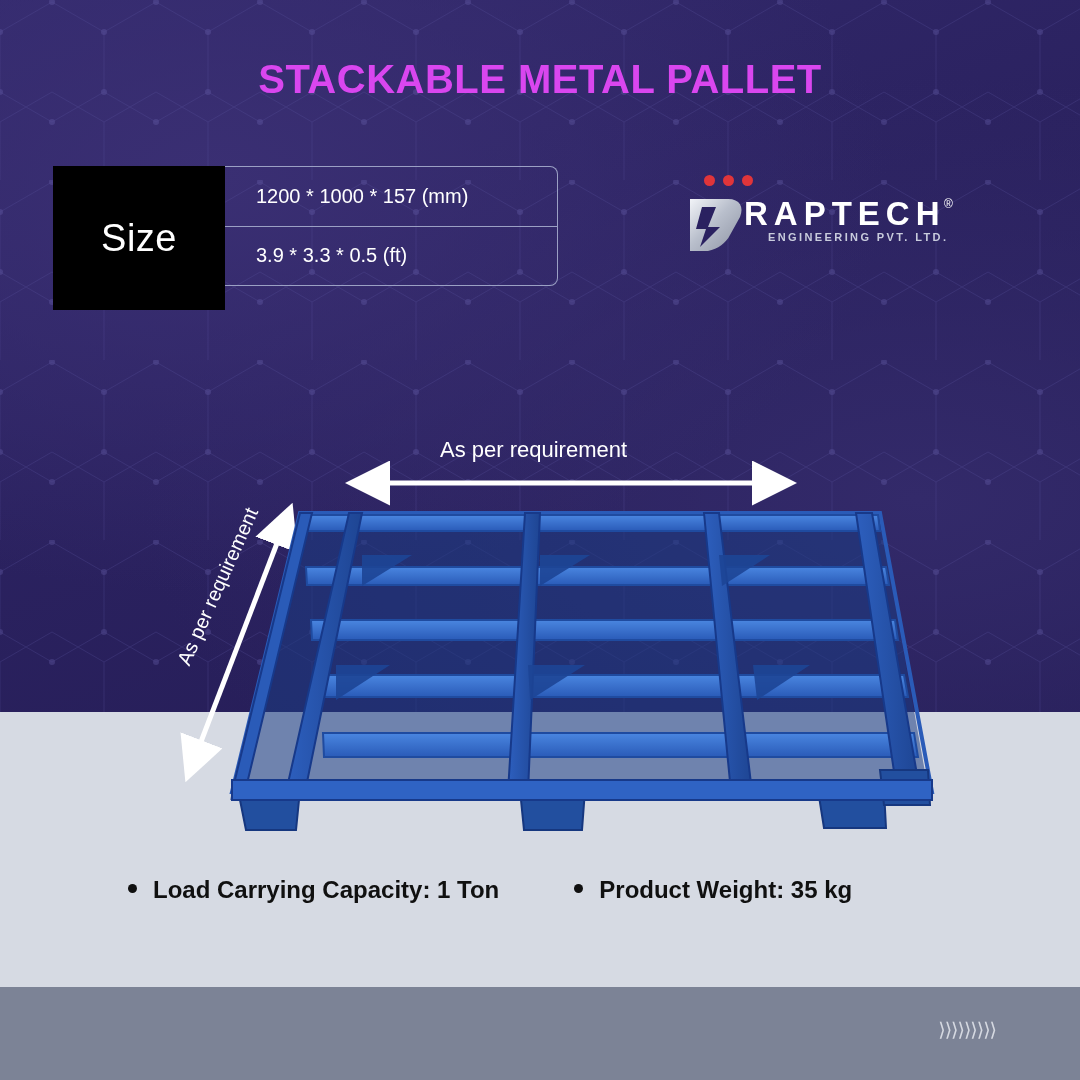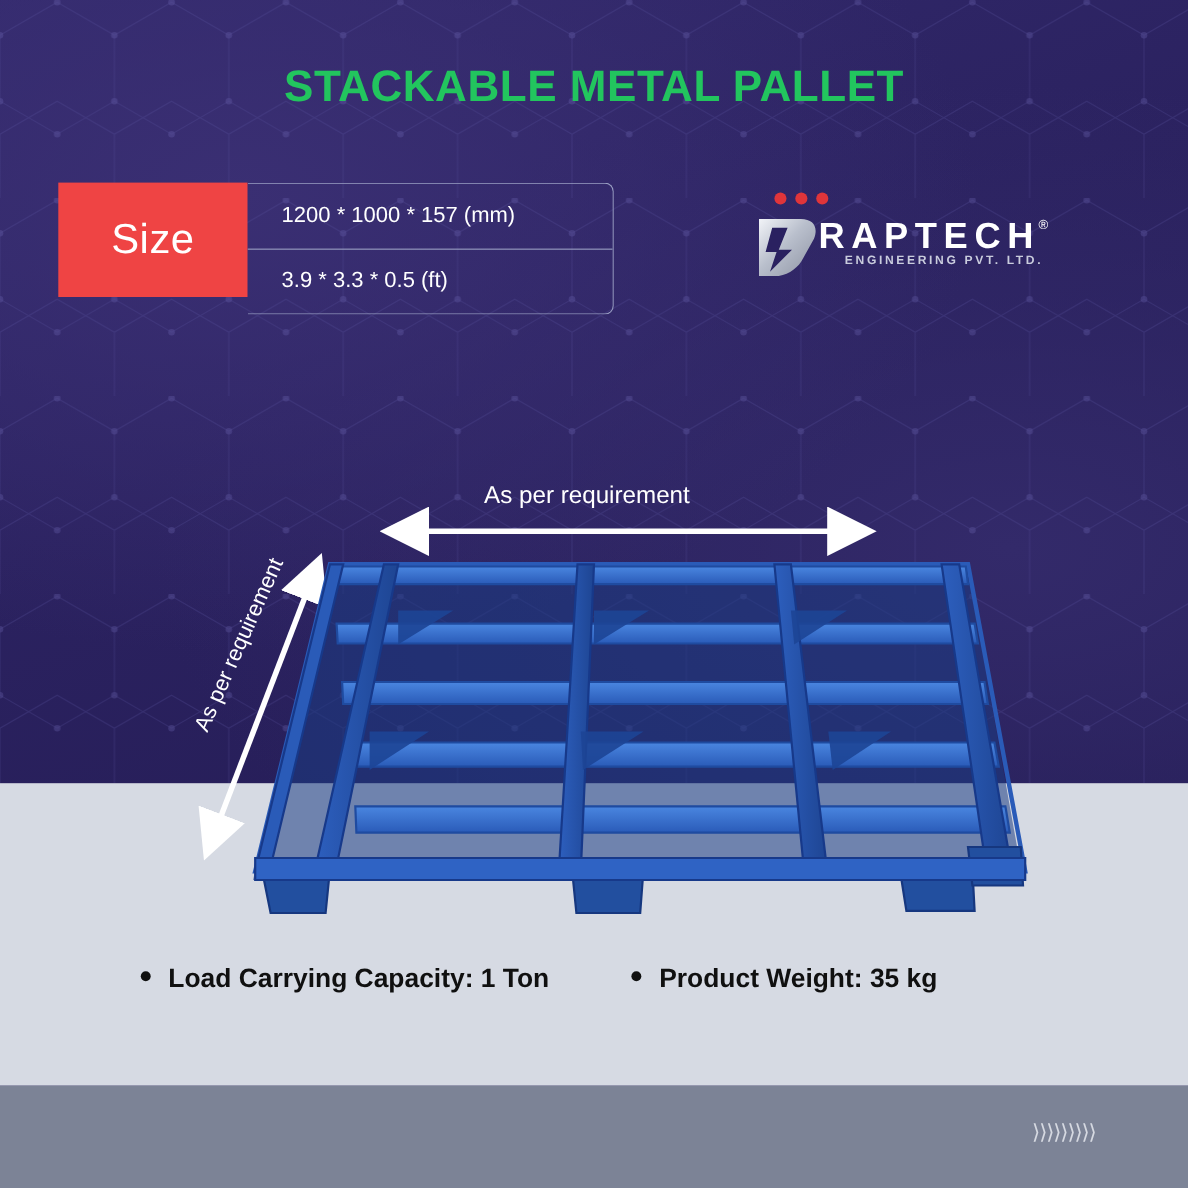--- a/index.html
+++ b/index.html
@@ -36,32 +36,32 @@
   }
   .footer-chevrons {
     position: absolute; right: 84px; top: 1018px;
     color: #e6e9ef; font-size: 19px; letter-spacing: -1px;
     font-family: "DejaVu Sans", sans-serif; opacity: .85;
   }
   
   .title {
     position: absolute; top: 57px; left: 0; width: 1080px;
     text-align: center;
-    color: #22c55e;
+    color: #d946ef;
     font-size: 40px; font-weight: bold; letter-spacing: .5px;
   }
   
   .size-block {
     position: absolute; left: 53px; top: 166px;
     width: 505px; height: 120px;
     display: flex;
   }
   .size-label {
-    width: 172px; height: 104px;
-    background: #ef4444;
+    width: 172px; height: 144px;
+    background: #000000;
     display: flex; align-items: center; justify-content: center;
     color: #ffffff; font-size: 38px; letter-spacing: .5px;
   }
   .size-rows {
     flex: 1;
     border: 1px solid #9ba0c4;
     border-left: none;
     border-radius: 0 8px 8px 0;
     display: flex; flex-direction: column;
     overflow: hidden;

